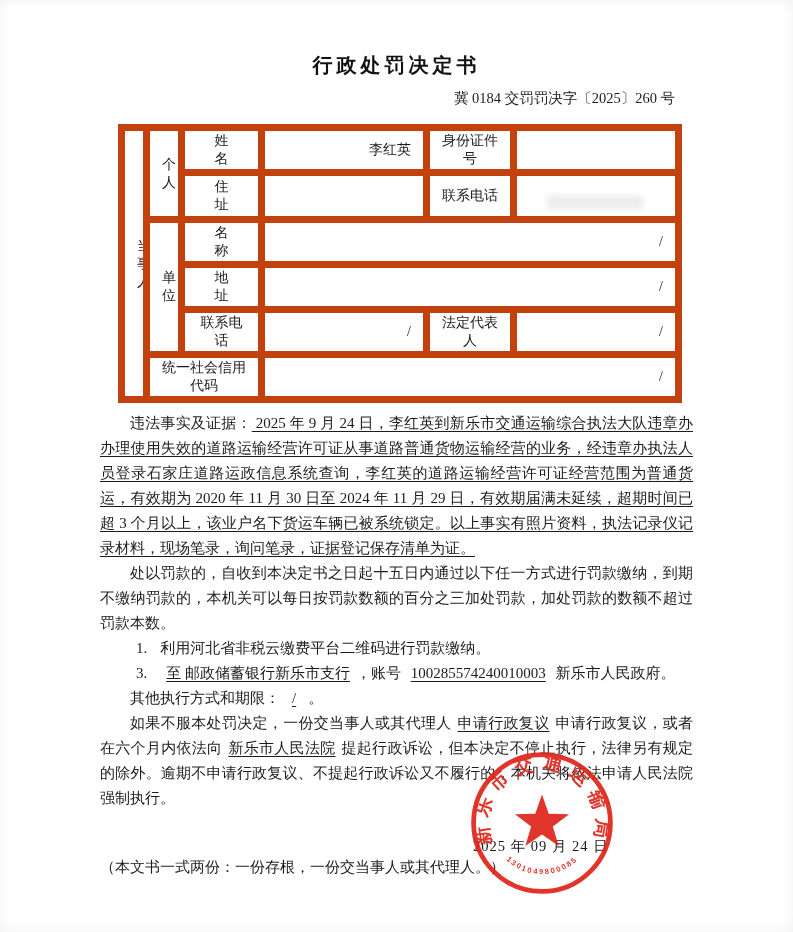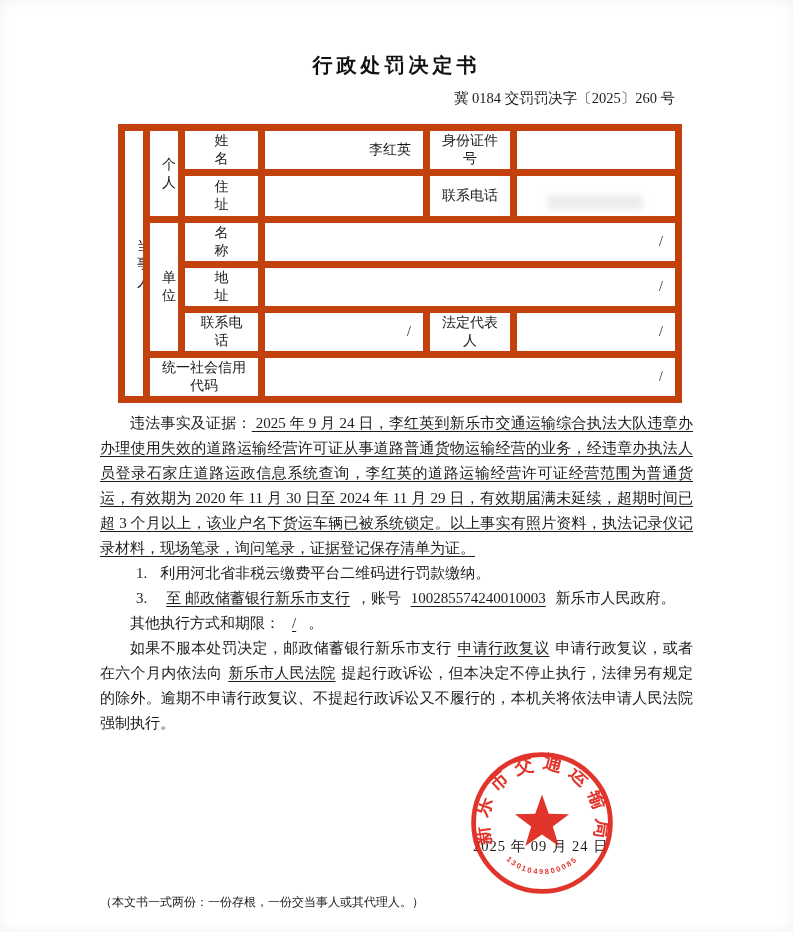--- a/index.html
+++ b/index.html
@@ -75,23 +75,22 @@
   .date-line {
     position:absolute;
     left:473px; top:837px;
     font-size:14.5px;
     letter-spacing:1px;
     z-index:2;
   }
   .footer-note {
     position:absolute;
     left:100px; top:858px;
-    font-size:12px;
+    font-size:15px;
     z-index:2;
-    margin-top:36px;
   }
   .stamp {
     position:absolute;
     left:466px; top:747px;
     width:152px; height:152px;
     z-index:5;
     opacity:0.92;
     pointer-events:none;
   }
   .stamp text {
@@ -152,29 +151,30 @@
       <td colspan="2" class="lab">统一社会信用代码</td>
       <td colspan="3" class="c">/</td>
     </tr>
   </tbody>
     </table>
 
   <div class="bodytext">
     <div class="para"><span>违法事实及证据：</span><span class="u"> 2025 年 9 月 24 日，李红英到新乐市交通运输综合执法大队违章办办理使用失效的道路运输经营许可证从事道路普通货物运输经营的业务，经违章办执法人员登录石家庄道路运政信息系统查询，李红英的道路运输经营许可证经营范围为普通货运，有效期为 2020 年 11 月 30 日至 2024 年 11 月 29 日，有效期届满未延续，超期时间已超 3 个月以上，该业户名下货运车辆已被系统锁定。以上事实有照片资料，执法记录仪记录材料，现场笔录，询问笔录，证据登记保存清单为证。</span></div>
 
 
+    <div class="para">处以罚款的，自收到本决定书之日起十五日内通过以下任一方式进行罚款缴纳，到期不缴纳罚款的，本机关可以每日按罚款数额的百分之三加处罚款，加处罚款的数额不超过罚款本数。</div>
 
     <div class="item"><span class="num">1.</span><span>利用河北省非税云缴费平台二维码进行罚款缴纳。</span></div>
 
 
     <div class="item"><span class="num">3.</span><span class="u fill">至 邮政储蓄银行新乐市支行</span><span>，账号 </span><span class="u fill">100285574240010003</span><span> 新乐市人民政府。</span></div>
 
     <div class="para"><span>其他执行方式和期限：</span><span class="u blank">/</span><span>。</span></div>
 
-    <div class="para"><span>如果不服本处罚决定，邮政储蓄银行新乐市支行</span><span class="u fill">申请行政复议</span><span>申请行政复议，或者在六个月内依法向</span><span class="u fill">新乐市人民法院</span><span>提起行政诉讼，但本决定不停止执行，法律另有规定的除外。逾期不申请行政复议、不提起行政诉讼又不履行的，本机关将依法申请人民法院强制执行。</span></div>
+    <div class="para"><span>如果不服本处罚决定，一份交当事人或其代理人</span><span class="u fill">申请行政复议</span><span>申请行政复议，或者在六个月内依法向</span><span class="u fill">新乐市人民法院</span><span>提起行政诉讼，但本决定不停止执行，法律另有规定的除外。逾期不申请行政复议、不提起行政诉讼又不履行的，本机关将依法申请人民法院强制执行。</span></div>
   </div>
 
   <div class="date-line">2025 年 09 月 24 日</div>
 
   <div class="footer-note">（本文书一式两份：一份存根，一份交当事人或其代理人。）</div>
 
   <svg class="stamp" viewBox="0 0 160 160">
     <circle cx="80" cy="80" r="72" fill="none" stroke="#df2318" stroke-width="5"></circle>
     <polygon fill="#df2318" points="80,50 87.1,70.3 108.5,70.7 91.4,83.7 97.6,104.3 80,92 62.4,104.3 68.6,83.7 51.5,70.7 72.9,70.3"></polygon>
     <path id="sealArcTop" d="M 26.4,99.5 A 57,57 0 1 1 133.6,99.5" fill="none"></path>

